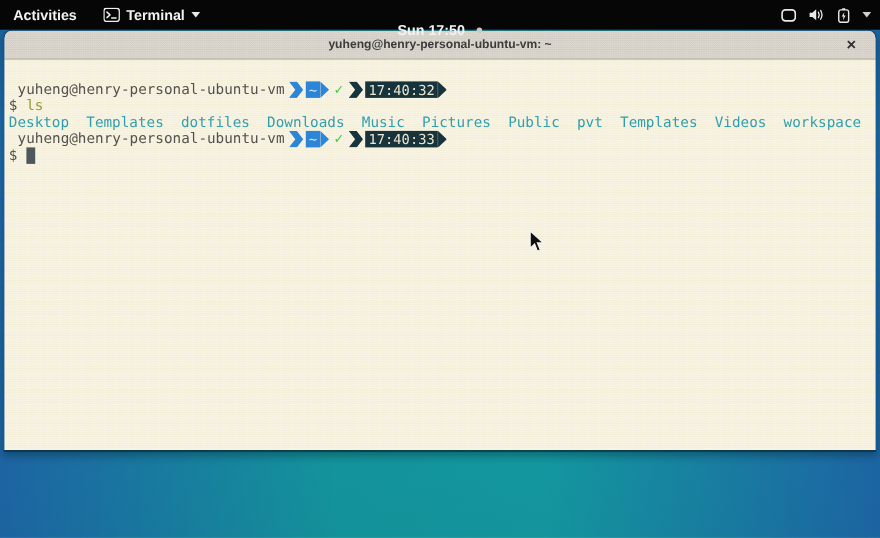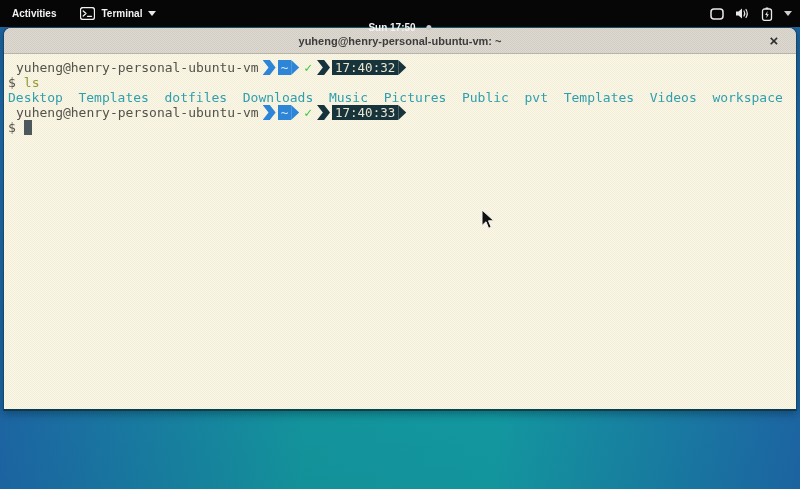--- a/index.html
+++ b/index.html
@@ -11,21 +11,21 @@
     background:
       linear-gradient(180deg, rgba(8,40,70,.18) 0%, rgba(0,0,0,0) 25%, rgba(0,20,40,.10) 100%),
       linear-gradient(90deg, #1f6cae 0%, #159fa6 38%, #15a3aa 62%, #1f6cae 100%);
   }
 
   
   .topbar {
     position:absolute; top:0; left:0; width:800px; height:27px;
     background:#060606; color:#f2f2f2;
     display:flex; align-items:center; justify-content:space-between;
-    font-size:10px; font-weight:600; z-index:30;
+    font-size:13px; font-weight:600; z-index:30;
   }
   .tb-left { display:flex; align-items:center; height:100%; }
   .tb-item {
     display:flex; align-items:center; gap:6px; height:100%;
     padding:0 12px; background:transparent; border:none; color:#f2f2f2;
     font:inherit; cursor:default;
   }
   .tb-center { position:absolute; left:50%; transform:translateX(-50%); height:100%; display:flex; align-items:flex-end;margin-top:28px; }
   .notif-dot { width:5px; height:5px; border-radius:50%; background:#c9c9c9; margin-left:5px; }
   .tb-right { display:flex; align-items:center; height:100%; }
@@ -51,21 +51,21 @@
     background-size:2px 2px;
     border-bottom:1px solid #b9b4aa;
   }
   .titlebar .title { font-size:11px; font-weight:700; color:#3c3c3c; }
   .close-btn {
     position:absolute; right:10px; top:1px; width:24px; height:24px;
     background:transparent; border:none; color:#2f2f2f; font-size:15px; font-weight:700;
     line-height:24px; text-align:center; cursor:default;
   }
   .term {
-    height:357px; padding-top:6px;
+    height:357px; padding-top:20px;
     background:#f8f4e2;
     background-image:repeating-conic-gradient(#faf6e8 0% 25%, #f3eed8 0% 50%);
     background-size:2px 2px;
     font-family:"DejaVu Sans Mono", monospace; font-size:13px; color:#54524a;
   }
   .trow { height:15px; line-height:15px; white-space:nowrap; }
   .prow { display:flex; align-items:center; padding-left:12px; }
   .crow, .lsrow { padding-left:4px; }
 
   

